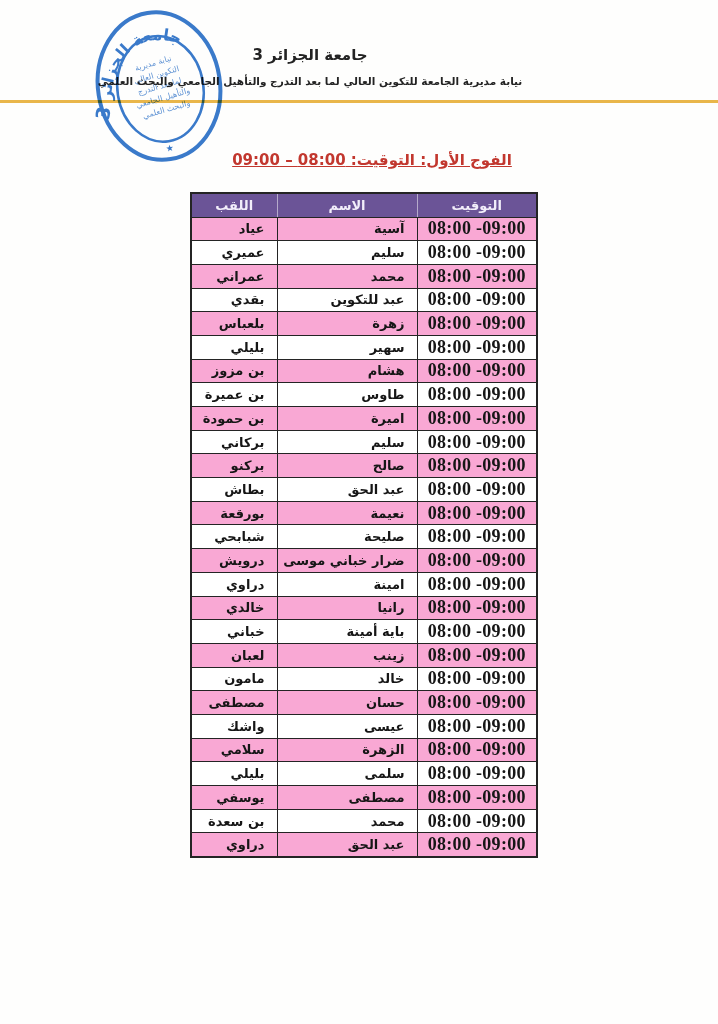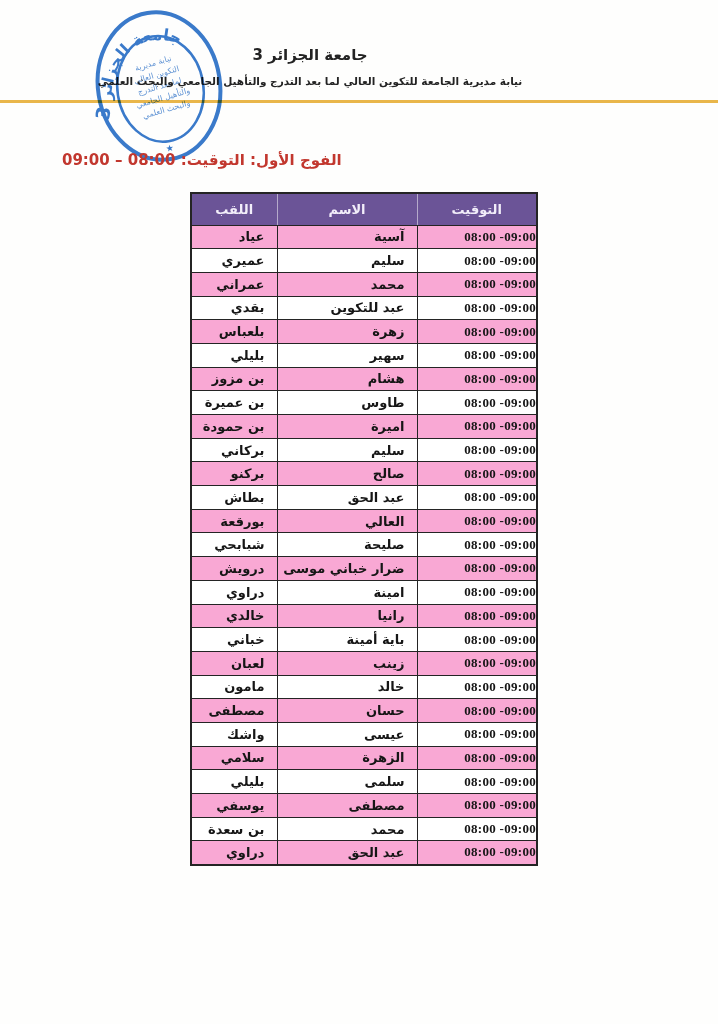--- a/index.html
+++ b/index.html
@@ -42,60 +42,61 @@
     position:absolute;
     left:84px; top:5px;
     width:150px; height:162px;
     mix-blend-mode:multiply;
     opacity:0.93;
   }
   
   .group-title {
     position:absolute;
     top:151px; left:62px; width:620px;
-    text-align:left;
+    text-align:center;
     direction:rtl;
     color:#c2372e;
-    font-size:15px; font-weight:bold;
+    font-size:15px; font-weight:bold;text-decoration:underline;
   }
   
   table.roster {
     position:absolute;
     top:192px; left:190px;
     width:346px;
     border-collapse:collapse;
     direction:rtl;
     table-layout:fixed;
     border:2px solid #242424;
   }
   col.c-time    { width:120px; }
   col.c-name    { width:140px; }
   col.c-surname { width:86px;  }
   thead th {
     background:#6b5497;
     color:#f2eefa;
     font-size:13px; font-weight:bold;
-    height:32px;
+    height:24px;
     border:1px solid rgba(255,255,255,0.5);
     border-top:none; border-bottom:1px solid #242424;
   }
   tbody td {
     height:23.7px;
     border:1px solid #242424;
     font-weight:bold;
     font-size:13px;
     color:#161616;
     background:#ffffff;
     overflow:hidden;
     white-space:nowrap;
   }
   tbody tr.alt td { background:#f9a8d4; }
   td.time-cell {
+    text-align:center;
     font-family:"Liberation Serif", serif;
-    font-size:13px;
+    font-size:18px;
     letter-spacing:0.3px;
   }
   td.name-cell, td.surname-cell {
     text-align:right;        
     padding-right:12px;
   }
 </style>
 </head>
 <body>
 
@@ -199,21 +200,21 @@
           <td class="name-cell">صالح</td>
           <td class="surname-cell">بركنو</td>
         </tr>
         <tr>
           <td class="time-cell"><span dir="ltr">08:00 -09:00</span></td>
           <td class="name-cell">عبد الحق</td>
           <td class="surname-cell">بطاش</td>
         </tr>
         <tr class="alt">
           <td class="time-cell"><span dir="ltr">08:00 -09:00</span></td>
-          <td class="name-cell">العالي</td>
+          <td class="name-cell">نعيمة</td>
           <td class="surname-cell">بورقعة</td>
         </tr>
         <tr>
           <td class="time-cell"><span dir="ltr">08:00 -09:00</span></td>
           <td class="name-cell">صليحة</td>
           <td class="surname-cell">شبابحي</td>
         </tr>
         <tr class="alt">
           <td class="time-cell"><span dir="ltr">08:00 -09:00</span></td>
           <td class="name-cell">ضرار خباني موسى</td>

